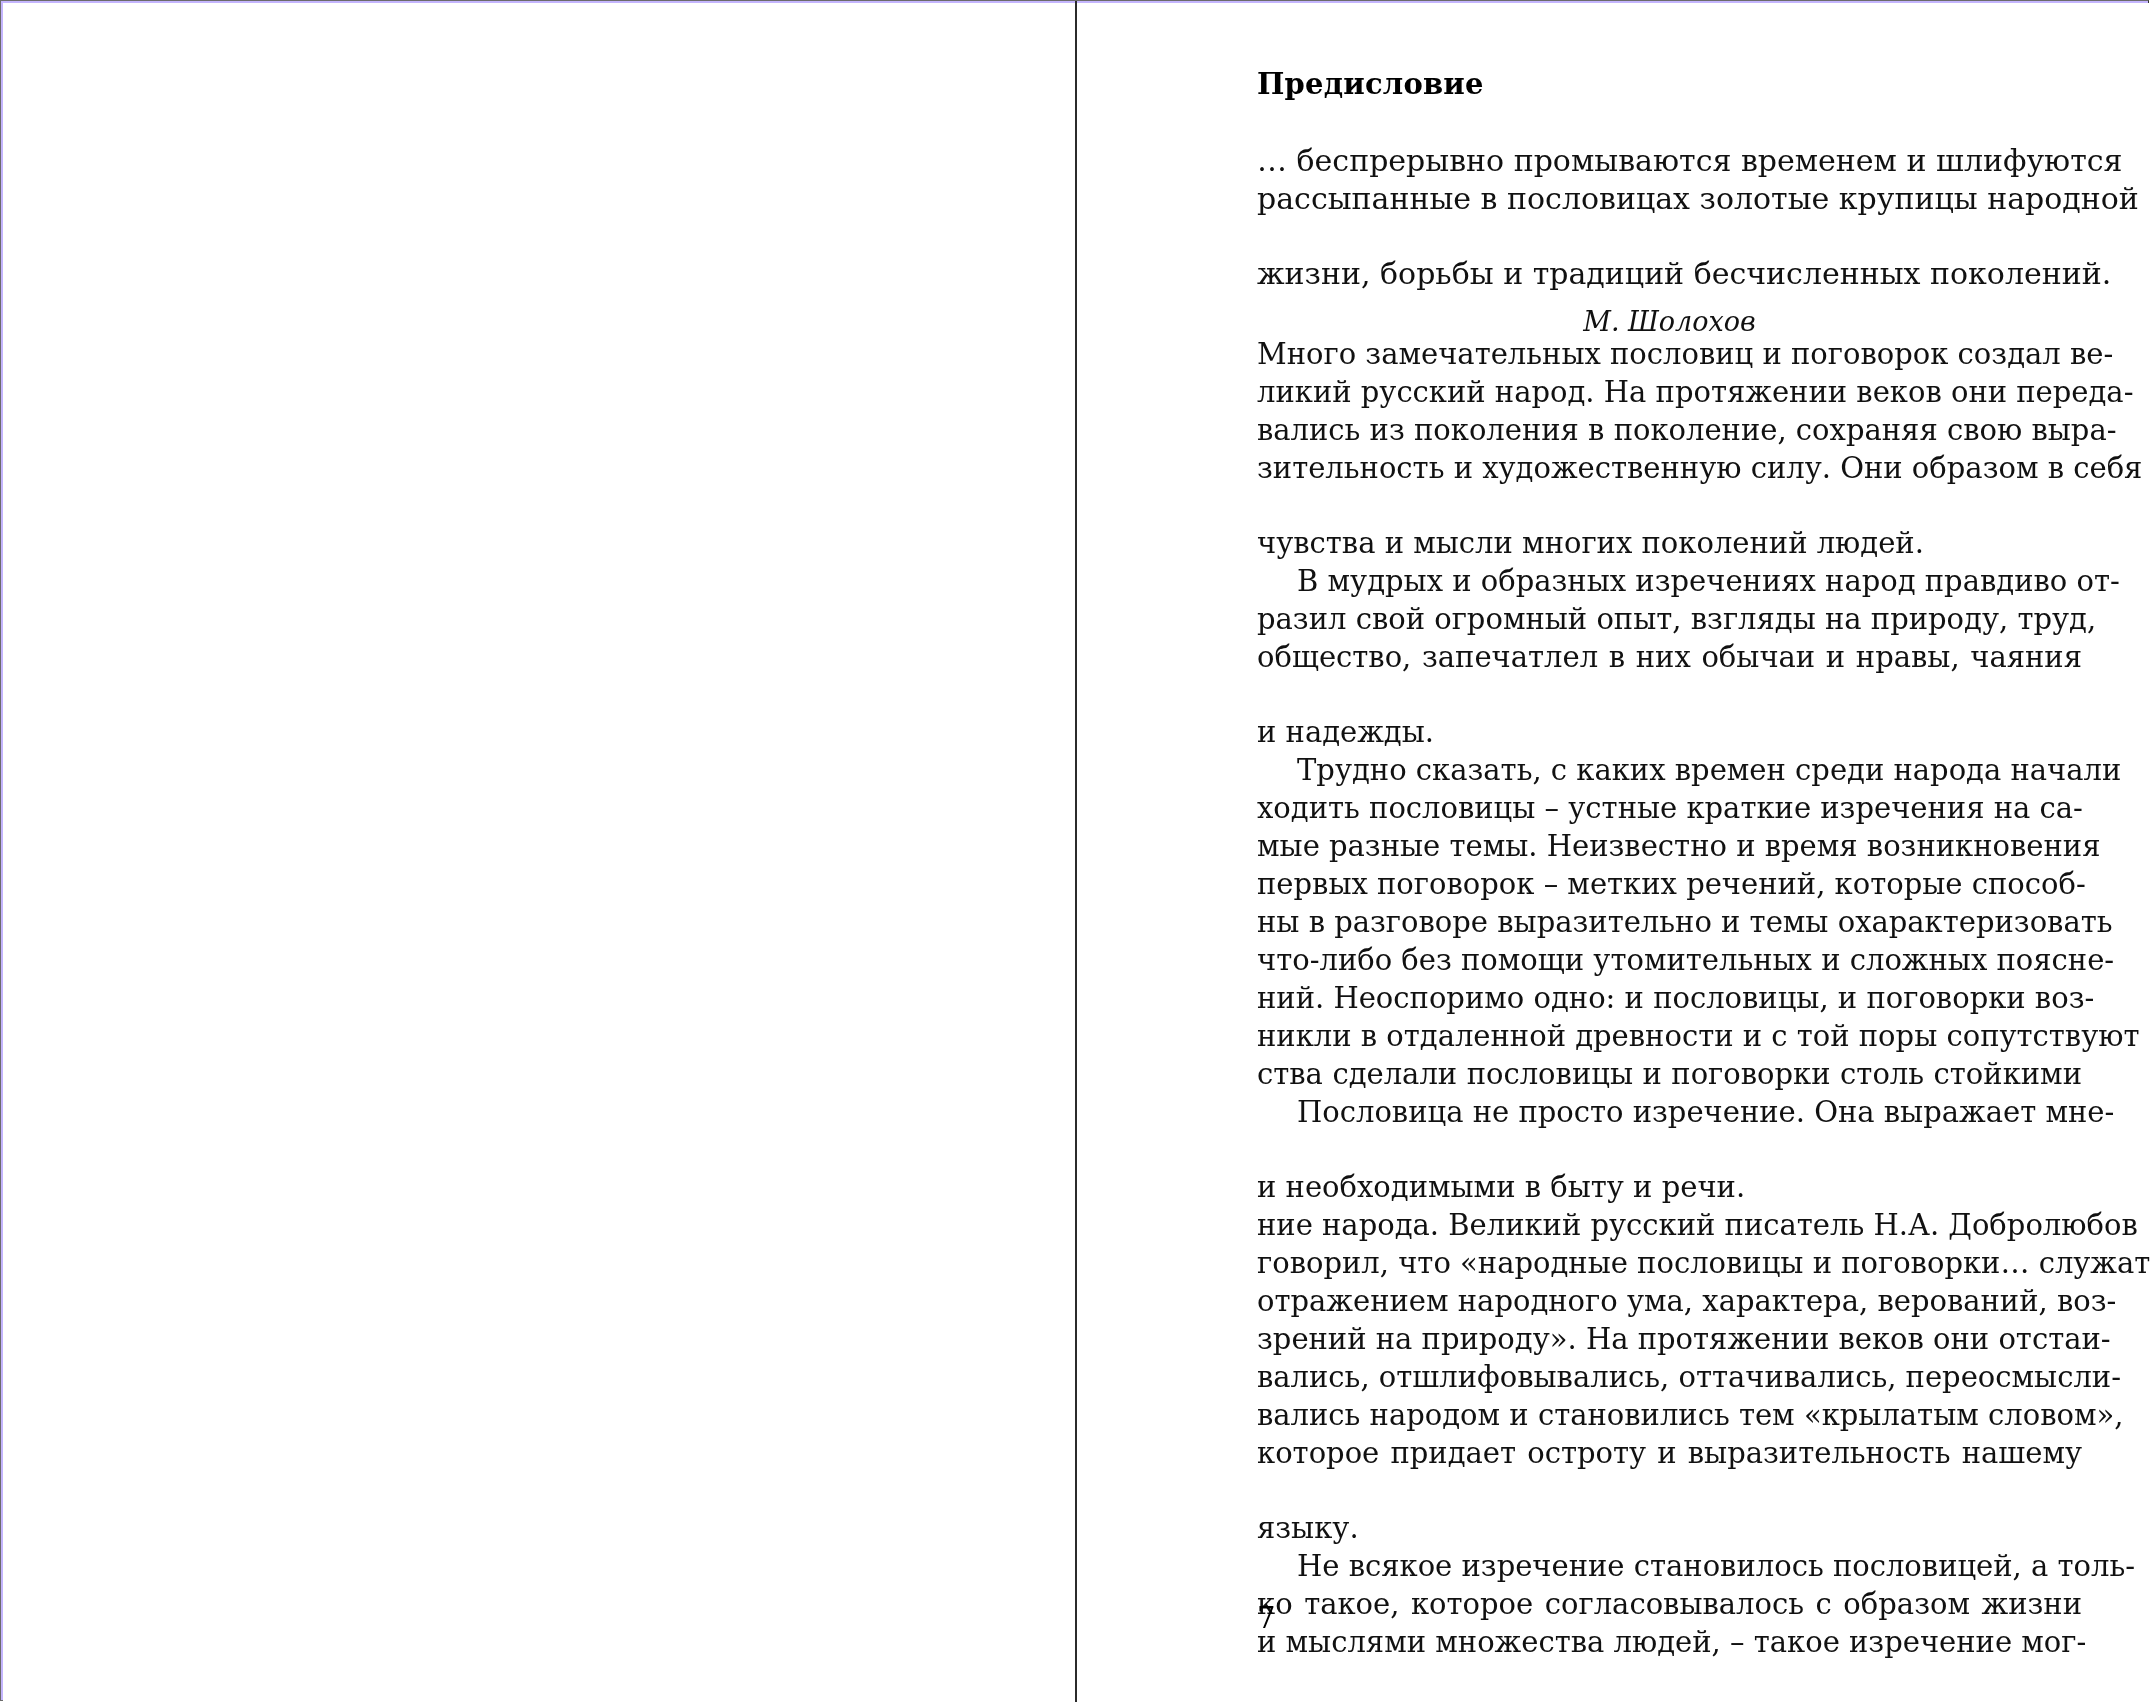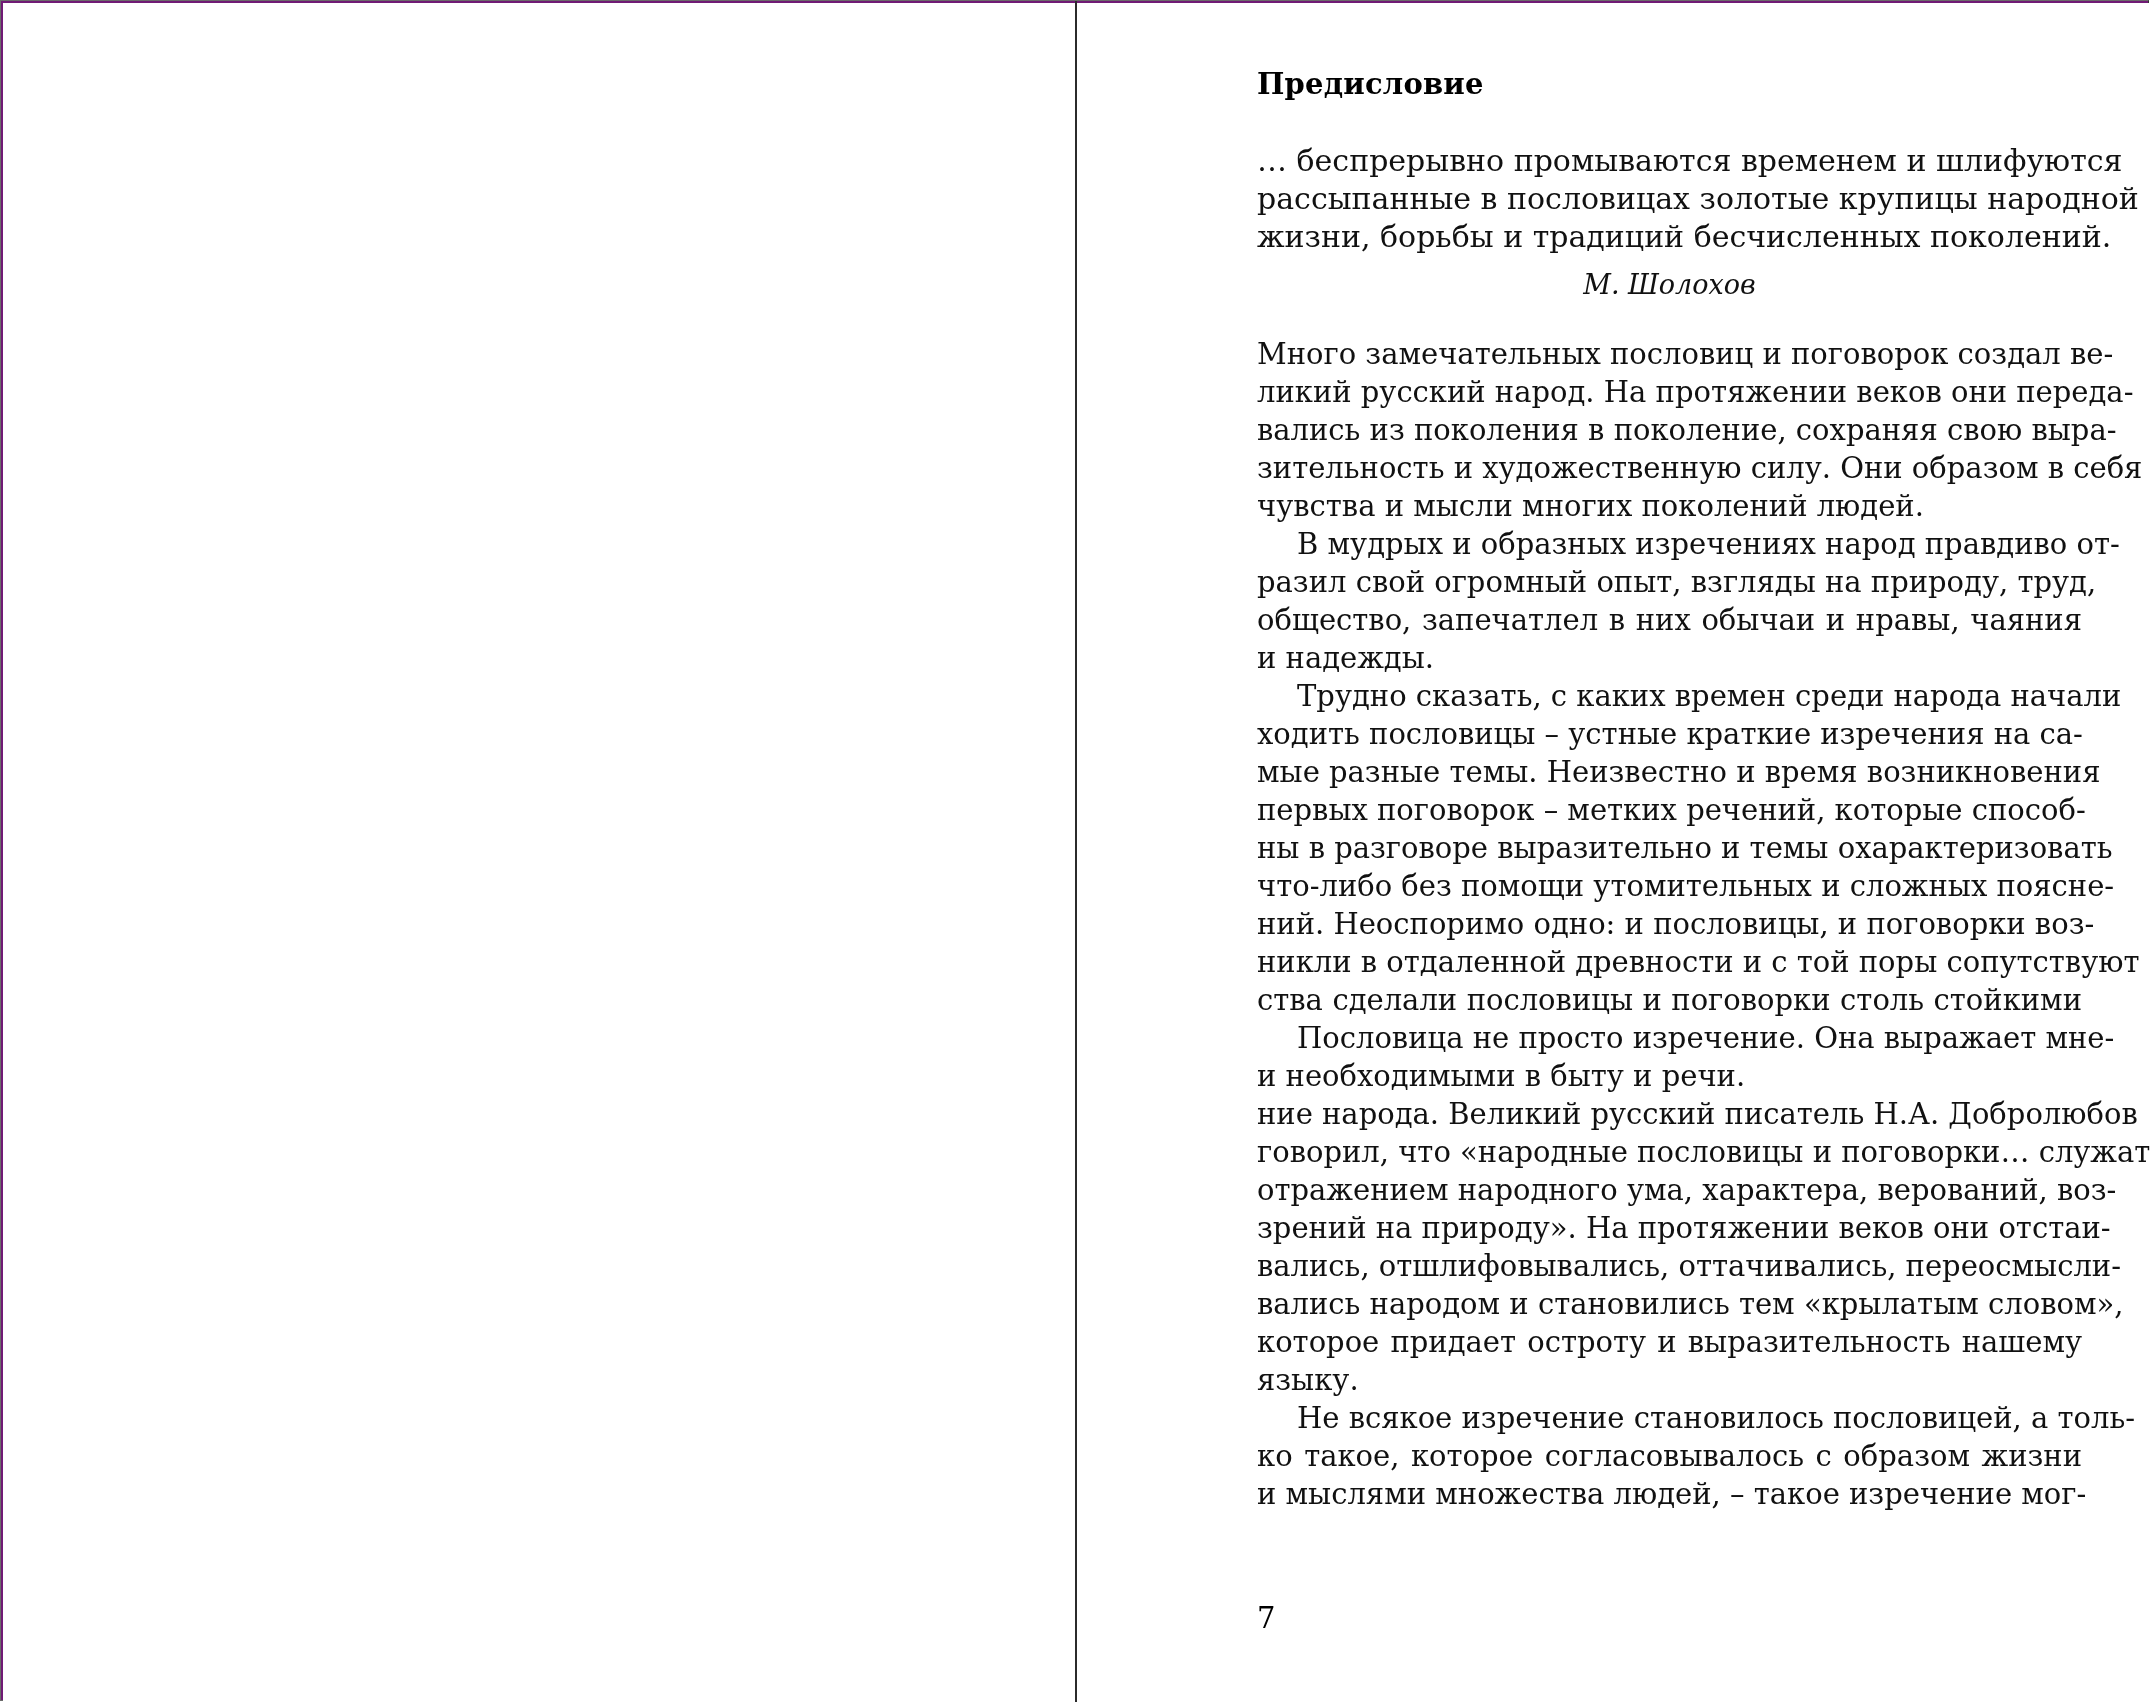--- a/index.html
+++ b/index.html
@@ -18,21 +18,21 @@
   .spread {
     position: absolute;
     left: 0; top: 0;
     width: 2149px;
     height: 1701px;
     border-top: 1.5px solid #6b6b6b;
     border-left: 1.5px solid #6b6b6b;
     border-bottom: 1.5px solid #6b6b6b;
     border-right: 1.5px solid #333333;
     box-sizing: border-box;
-    background: #701a75;
+    background: #c4b5fd;
   }
   .page-left {
     position: absolute;
     left: 1.5px; top: 1.5px;
     width: 1073px;
     height: 1698px;
     background: #ffffff;
   }
   .spine {
     position: absolute;
@@ -74,20 +74,21 @@
     font-size: 29px;
     line-height: 38px;
     height: 38px;
     white-space: nowrap;
     text-align: justify;
     text-align-last: justify;
     overflow: visible;
   }
   .line.last {
     text-align-last: left;
+    margin-top: 37px;
   }
   .line.indent {
     padding-left: 40px;
   }
   .epigraph .line {
     font-size: 30px;
     line-height: 38px;
     height: 38px;
   }
   .epigraph-author {

